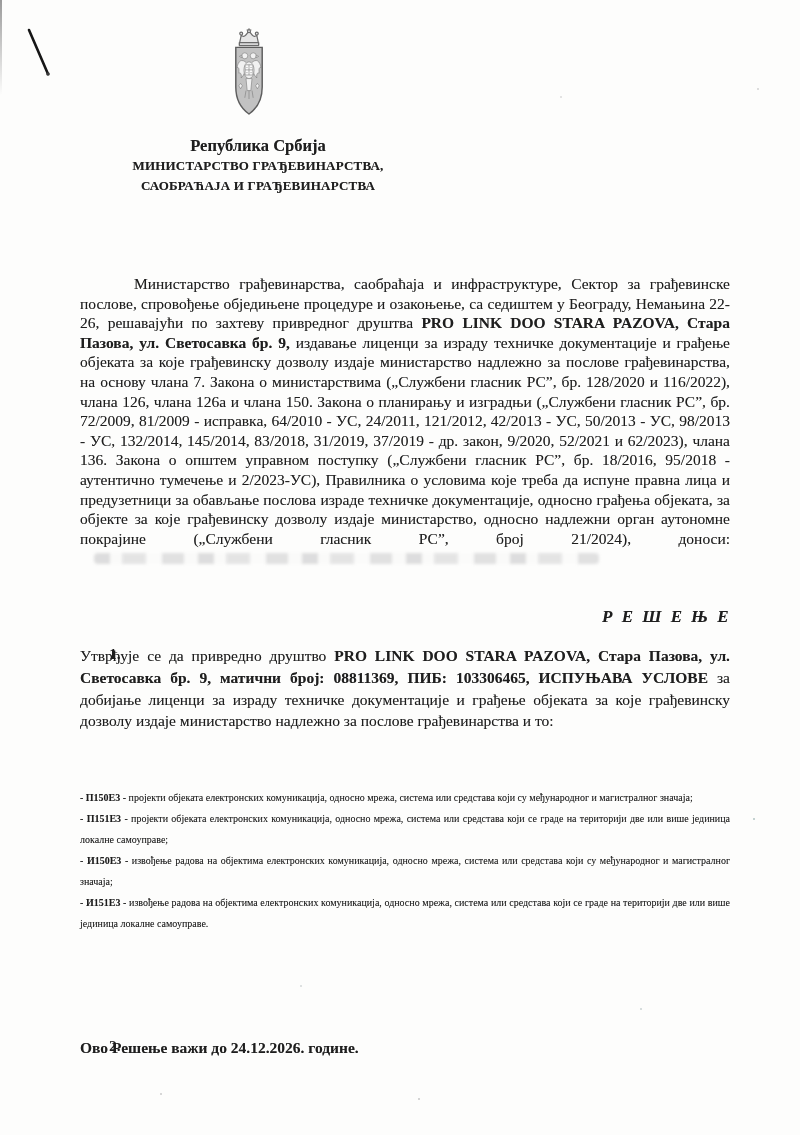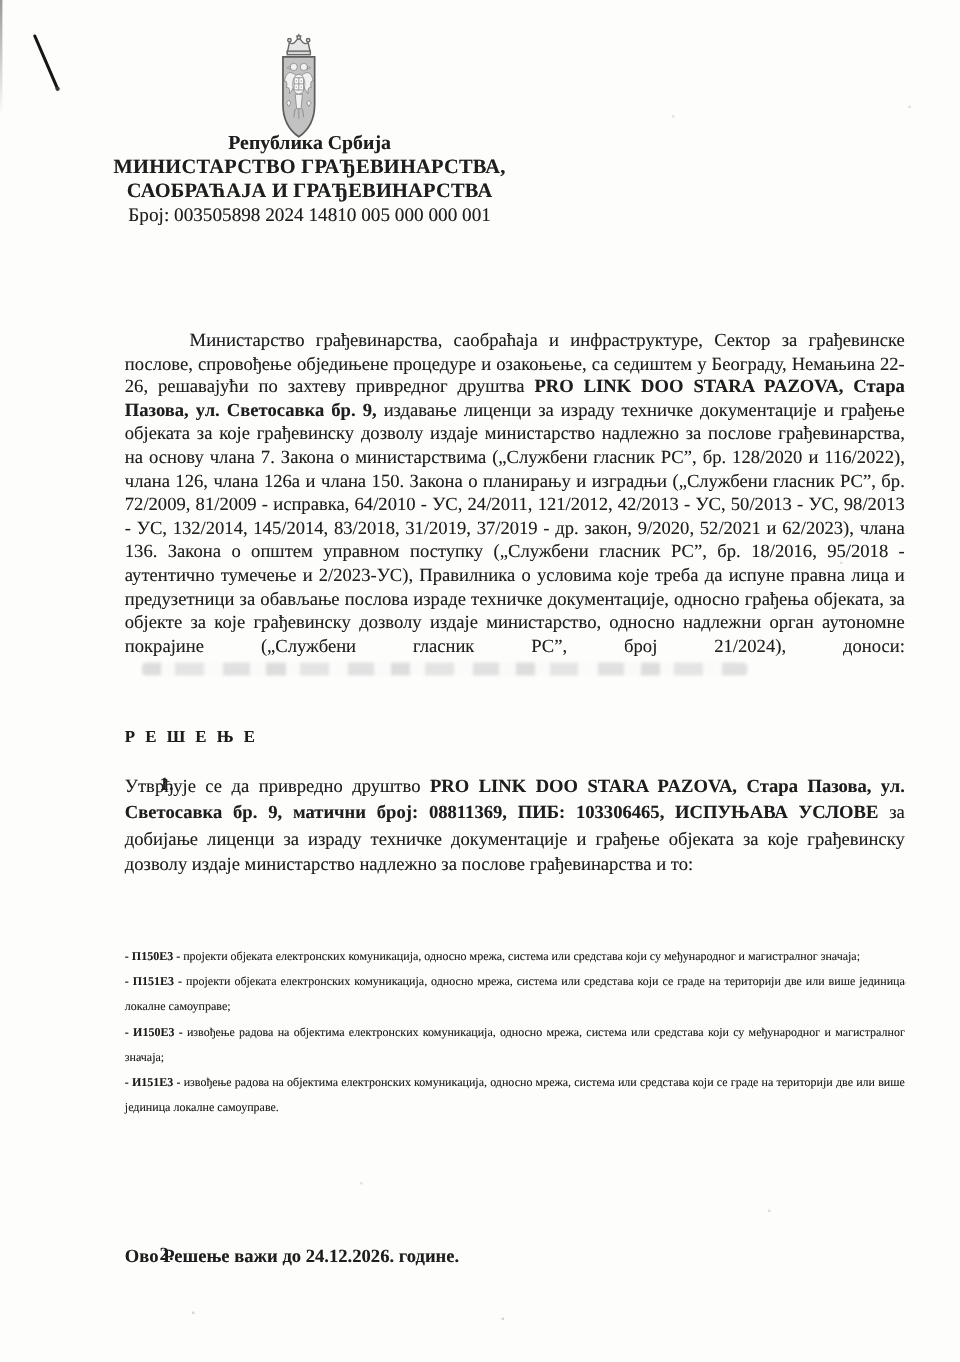--- a/index.html
+++ b/index.html
@@ -22,46 +22,47 @@
       418px 1098px 0 rgba(120,120,120,.30),
       640px 1008px 0 rgba(120,140,140,.28),
       160px 1093px 0 rgba(130,130,130,.30),
       700px 468px 0 rgba(140,140,140,.25),
       757px 88px 0 rgba(150,150,150,.30),
       560px 96px 0 rgba(150,150,150,.25),
       300px 985px 0 rgba(130,145,145,.25);}
   
   .arms{position:absolute;left:219px;top:26px;width:60px;height:92px;}
   .hdr{
-    position:absolute;left:58px;top:109px;width:400px;
+    position:absolute;left:58px;top:136px;width:400px;
     text-align:center;line-height:20.2px;font-size:16px;
     text-shadow:0 0 .4px rgba(0,0,0,.4);
   }
   .hdr .b1{font-weight:bold;font-size:16.5px;}
-  .hdr .b2{font-weight:bold;font-size:17px;letter-spacing:.2px;}
+  .hdr .b2{font-weight:bold;font-size:13px;letter-spacing:.2px;}
   
-  .col{position:absolute;left:104px;width:650px;}
+  .col{position:absolute;left:80px;width:650px;}
   .intro{
     top:274px;
     font-size:15.5px;line-height:19.6px;text-align:justify;
     text-indent:54px;text-shadow:0 0 .4px rgba(0,0,0,.35);
   }
   .smudge{
     display:inline-block;width:505px;height:11px;margin-left:14px;
     border-radius:4px;opacity:.5;filter:blur(1.4px);
     transform:translateY(1px);
     background:repeating-linear-gradient(90deg,
       rgba(115,115,120,.45) 0 16px, rgba(115,115,120,.04) 16px 28px,
       rgba(115,115,120,.35) 28px 52px, rgba(115,115,120,.03) 52px 68px,
       rgba(115,115,120,.40) 68px 90px, rgba(115,115,120,.05) 90px 104px);
   }
   .title{
-    top:607px;text-align:left;font-weight:bold;font-size:14px;
+    top:607px;text-align:right;font-weight:bold;font-size:17px;
     letter-spacing:1.5px;word-spacing:2px;
     text-shadow:0 0 .4px rgba(0,0,0,.4);
+    font-style:italic;
   }
   .numitem{top:645px;font-size:15.5px;}
   .numitem .num{position:absolute;left:29px;top:0;font-weight:bold;}
   .numitem .txt{
     text-align:justify;line-height:21.8px;
     text-shadow:0 0 .4px rgba(0,0,0,.35);
   }
   .licenses{top:787px;font-size:10px;}
   .licenses p{
     margin:0;text-align:justify;line-height:21px;
@@ -115,21 +116,20 @@
       <circle cx="53.4" cy="67.5" r="1" fill="#9a9a9a"></circle>
       <circle cx="46.6" cy="76" r="1" fill="#9a9a9a"></circle>
       <circle cx="53.4" cy="76" r="1" fill="#9a9a9a"></circle>
     </g>
   </svg>
 
   <div class="hdr">
     <div class="b1">Република Србија</div>
     <div class="b2">МИНИСТАРСТВО ГРАЂЕВИНАРСТВА,</div>
     <div class="b2">САОБРАЋАЈА И ГРАЂЕВИНАРСТВА</div>
-    <div>Број: 003505898 2024 14810 005 000 000 001</div>
   </div>
 
   <div class="col intro">
     <span>Министарство грађевинарства, саобраћаја и инфраструктуре, Сектор за грађевинске послове, спровођење обједињене процедуре и озакоњење, са седиштем у Београду, Немањина 22-26, решавајући по захтеву привредног друштва </span><b>PRO LINK DOO STARA PAZOVA, Стара Пазова, ул. Светосавка бр. 9,</b><span> издавање лиценци за израду техничке документације и грађење објеката за које грађевинску дозволу издаје министарство надлежно за послове грађевинарства, на основу члана 7. Закона о министарствима („Службени гласник РС”, бр. 128/2020 и 116/2022), члана 126, члана 126а и члана 150. Закона о планирању и изградњи („Службени гласник РС”, бр. 72/2009, 81/2009 - исправка, 64/2010 - УС, 24/2011, 121/2012, 42/2013 - УС, 50/2013 - УС, 98/2013 - УС, 132/2014, 145/2014, 83/2018, 31/2019, 37/2019 - др. закон, 9/2020, 52/2021 и 62/2023), члана 136. Закона о општем управном поступку („Службени гласник РС”, бр. 18/2016, 95/2018 - аутентично тумечење и 2/2023-УС), Правилника о условима које треба да испуне правна лица и предузетници за обављање послова израде техничке документације, односно грађења објеката, за објекте за које грађевинску дозволу издаје министарство, односно надлежни орган аутономне покрајине („Службени гласник РС”, број 21/2024), доноси:</span><span class="smudge"></span>
   </div>
 
   <div class="col title">Р Е Ш Е Њ Е</div>
 
   <div class="col numitem">
     <span class="num">1.</span>

